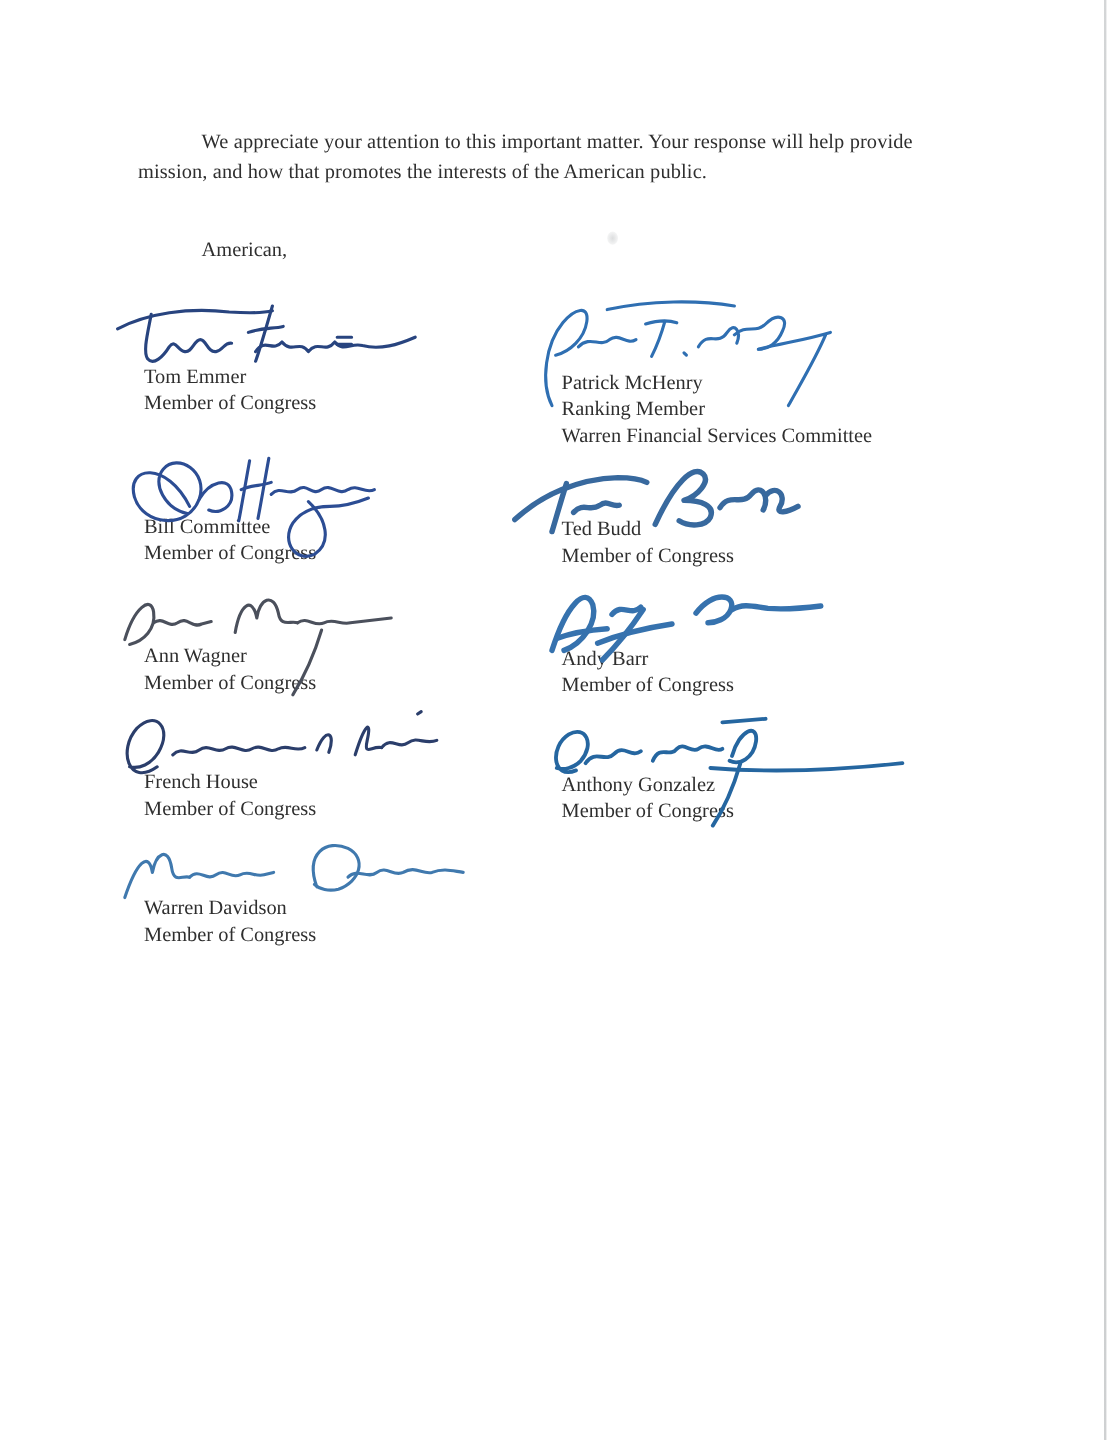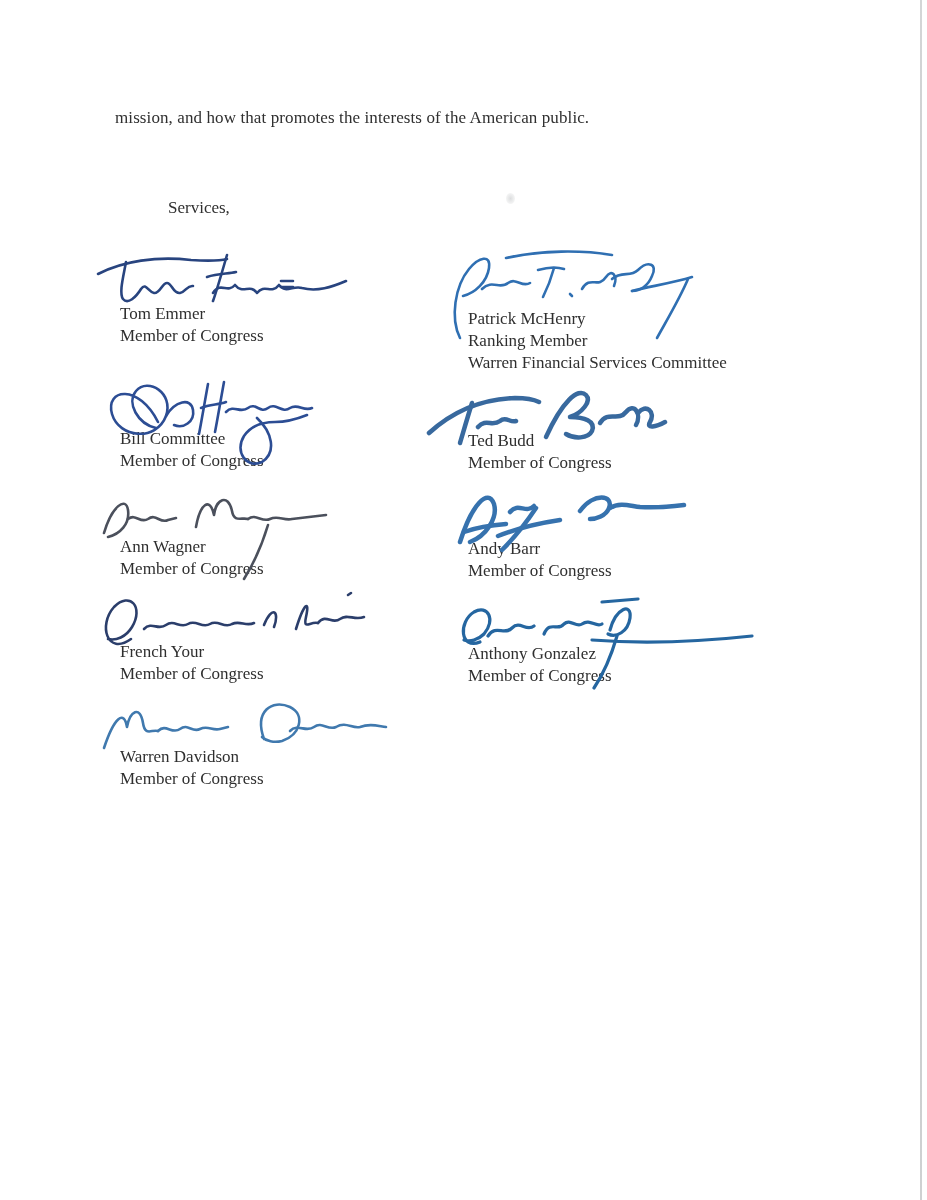--- a/index.html
+++ b/index.html
@@ -74,24 +74,25 @@
     background: radial-gradient(#b9bcbe, rgba(255,255,255,0));
     opacity: 0.5;
   }
 </style>
 </head>
 <body>
 
 <div id="page">
 
   <div id="closing-paragraph">
+    <div class="pline first">We appreciate your attention to this important matter. Your response will help provide</div>
     <div class="pline">mission, and how that promotes the interests of the American public.</div>
   </div>
 
-  <div id="valediction">Services,</div>
+  <div id="valediction">American,</div>
 
   <div id="scan-smudge"></div>
 
   <svg class="sig-svg ink-emmer" style="left:95px; top:252px;" width="255" height="55" viewBox="0 0 255 55">
     <path d="M3,22 C28,9 62,4 96,8 C112,9 124,9 132,7"></path>
     <path d="M31,10 C28,26 24,41 28,47 C33,53 41,45 46,37 C51,30 53,40 59,41 C65,42 67,31 72,31 C77,31 78,42 85,41 C91,40 92,33 98,34"></path>
     <path d="M132,3 C127,20 122,38 118,49"></path>
     <path d="M112,25 C123,21 133,22 141,20"></path>
     <path d="M118,41 C126,29 132,42 140,33 C148,43 155,31 162,41 C170,31 176,43 184,33 C191,42 198,33 207,36 C222,40 237,35 251,29"></path>
     <path d="M186,29 L198,29 M186,35 L198,35"></path>
@@ -122,21 +123,21 @@
   <div class="sig-label" style="left:120px; top:558px;">Member of Congress</div>
 
   <svg class="sig-svg ink-hill" style="left:95px; top:590px;" width="275" height="70" viewBox="0 0 275 70">
     <path d="M36,49 C12,66 3,35 19,17 C35,1 49,17 37,37 C31,47 21,51 13,49"></path>
     <path d="M49,39 C57,31 63,41 71,35 C79,29 85,39 93,34 C101,29 107,39 115,34 C123,29 129,39 137,34 C145,30 151,37 159,33"></path>
     <path d="M169,35 C177,15 185,21 179,37"></path>
     <path d="M201,39 C209,13 215,9 211,27 C208,41 215,31 223,33"></path>
     <path d="M223,33 C231,23 237,35 245,29 C253,23 259,31 269,27"></path>
     <path d="M253,5 L256,3"></path>
   </svg>
-  <div class="sig-label" style="left:120px; top:641px;">French Your</div>
+  <div class="sig-label" style="left:120px; top:641px;">French House</div>
   <div class="sig-label" style="left:120px; top:663px;">Member of Congress</div>
 
   <svg class="sig-svg ink-davidson" style="left:95px; top:698px;" width="295" height="64" viewBox="0 0 295 64">
     <path d="M9,50 C19,20 29,11 32,29 C35,13 45,7 48,25 C50,39 57,31 63,33"></path>
     <path d="M63,33 C71,25 77,37 85,31 C93,25 97,35 105,31 C113,27 117,33 125,31 L133,29"></path>
     <path d="M169,41 C159,13 177,1 195,9 C211,17 205,37 187,43 C179,45 171,43 167,39"></path>
     <path d="M195,33 C203,25 211,35 219,29 C227,23 233,33 241,29 C251,23 257,31 265,29 C275,25 283,28 291,29"></path>
   </svg>
   <div class="sig-label" style="left:120px; top:746px;">Warren Davidson</div>
   <div class="sig-label" style="left:120px; top:768px;">Member of Congress</div>

